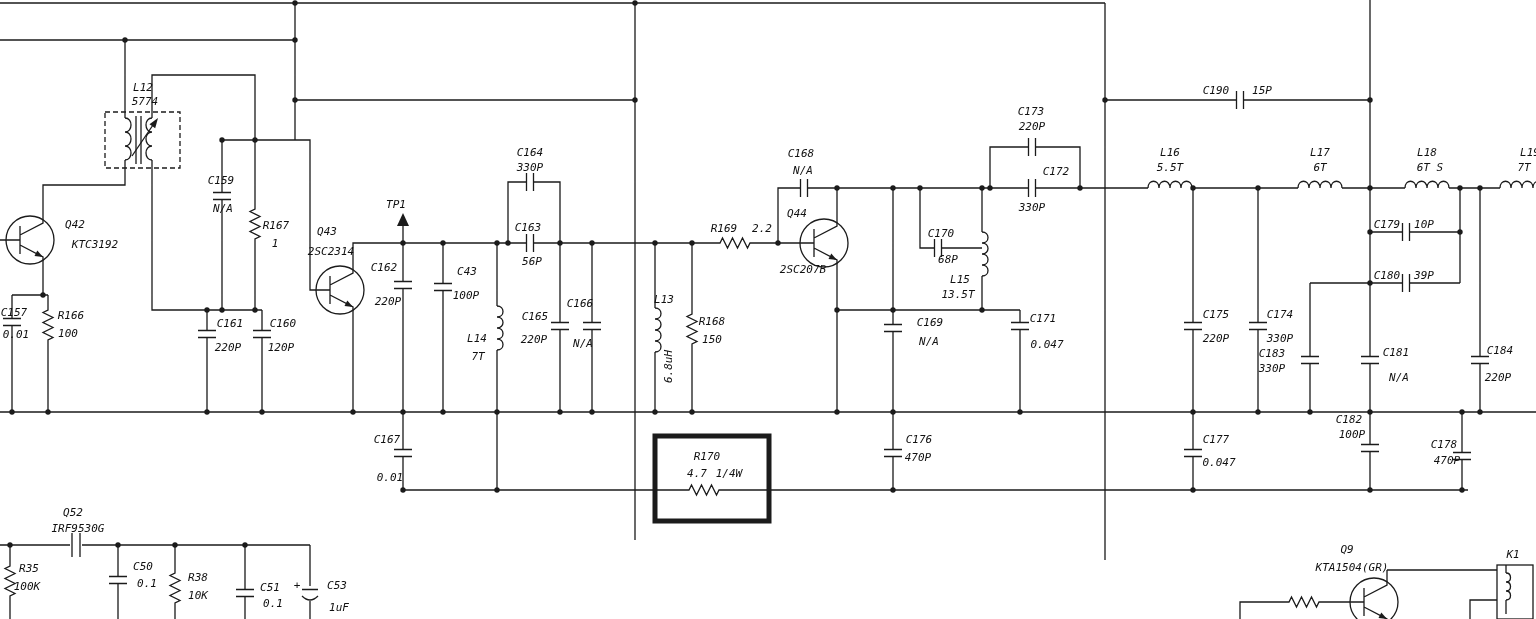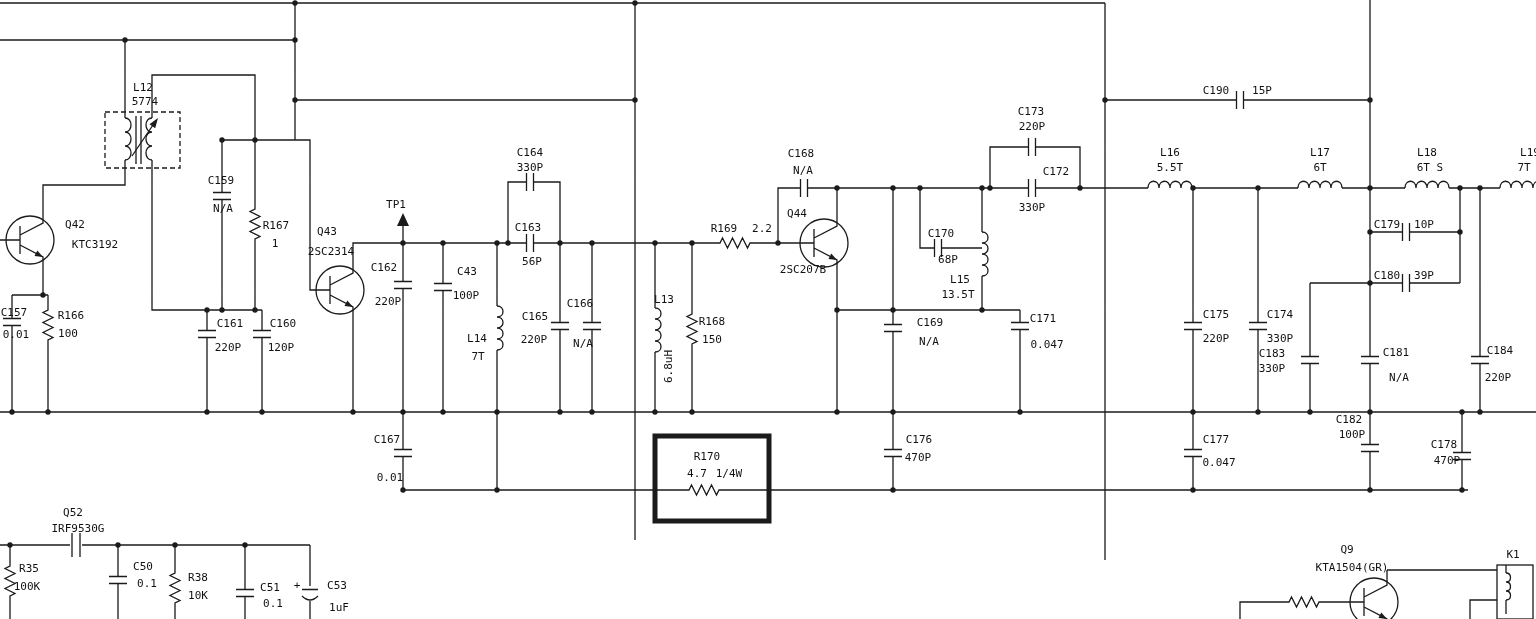--- a/index.html
+++ b/index.html
@@ -1,17 +1,17 @@
 <!DOCTYPE html>
 <html><head>
 <meta charset="utf-8">
 <title>Schematic</title>
 <style>
   html,body{margin:0;padding:0;background:#ffffff;}
-  .canvas{position:relative;width:1536px;height:619px;background:#ffffff;overflow:hidden;}
+  .canvas{position:relative;width:1536px;height:619px;background:#ffffff;overflow:hidden;font-style:italic;}
   svg{display:block;}
   path{fill:none;stroke:#1b1b1b;stroke-width:1.3;}
   rect{fill:none;stroke:#1b1b1b;stroke-width:1.3;}
   circle{fill:none;stroke:#1b1b1b;stroke-width:1.3;}
   polygon{fill:#1b1b1b;stroke:none;}
   .dots circle{fill:#1b1b1b;stroke:none;}
   .dash{stroke-dasharray:5 3;}
   .hl{stroke-width:5;}
   text{font-family:"DejaVu Sans Mono","Liberation Mono",monospace;font-size:11px;fill:#111;text-anchor:middle;}
 </style>

